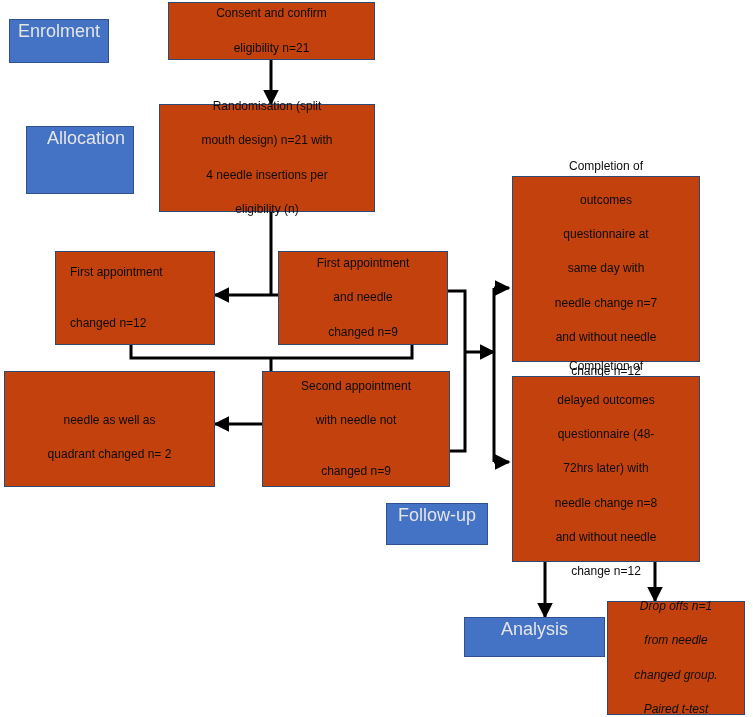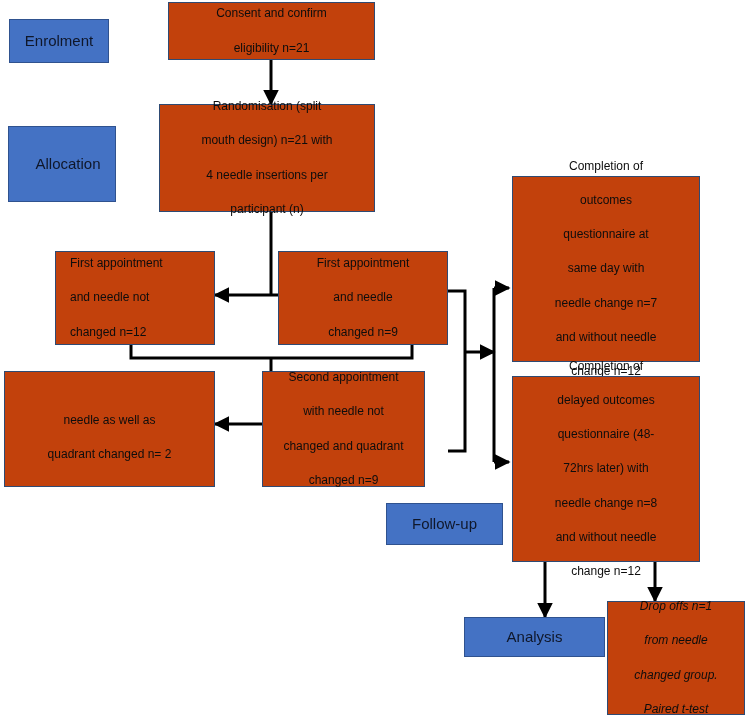--- a/index.html
+++ b/index.html
@@ -41,27 +41,26 @@
   }
   .node.left-align {
     text-align: left;
     justify-content: flex-start;
     padding-left: 14px;
   }
   .stage {
     position: absolute;
     box-sizing: border-box;
     display: flex;
-    align-items: center;
     justify-content: center;
     text-align: center;
     background: #4472C4;
     border: 1.4px solid #2F528F;
-    color: #0f172a;
-    font-size: 15px;
+    color: #e5e5e5;
+    font-size: 18px;
     line-height: 1.3;
   }
   .node span, .stage span {
     display: block;
     width: 100%;
   }
 </style>
 </head>
 <body>
 
@@ -103,77 +102,77 @@
 
     <line x1="545" y1="562" x2="545" y2="617" stroke="#000" stroke-width="3" marker-end="url(#arrowEnd)"></line>
 
     <line x1="655" y1="562" x2="655" y2="601" stroke="#000" stroke-width="3" marker-end="url(#arrowEnd)"></line>
   </svg>
 
   <div class="stage" style="left:9px; top:19px; width:100px; height:44px;">
     <span>Enrolment</span>
   </div>
 
-  <div class="stage" style="left:8px; top:126px; width:108px; height:76px;padding-left:12px;">
+  <div class="stage" style="left:26px; top:126px; width:108px; height:68px;padding-left:12px;">
     <span>Allocation</span>
   </div>
 
-  <div class="stage" style="left:386px; top:503px; width:117px; height:42px;">
+  <div class="stage" style="left:386px; top:503px; width:102px; height:42px;">
     <span>Follow-up</span>
   </div>
 
   <div class="stage" style="left:464px; top:617px; width:141px; height:40px;">
     <span>Analysis</span>
   </div>
 
   <div class="node" style="left:168px; top:2px; width:207px; height:58px;">
     <span>
       <span>Consent and confirm</span><br>
       <span>eligibility n=21</span>
     </span>
   </div>
 
   <div class="node" style="left:159px; top:104px; width:216px; height:108px;">
     <span>
       <span>Randomisation (split</span><br>
       <span>mouth design) n=21 with</span><br>
       <span>4 needle insertions per</span><br>
-      <span>participant (n)</span>
+      <span>eligibility (n)</span>
     </span>
   </div>
 
   <div class="node left-align" style="left:55px; top:251px; width:160px; height:94px;">
     <span>
       <span>First appointment</span><br>
-      <span>and needle not</span><br>
+      <br>
       <span>changed n=12</span>
     </span>
   </div>
 
   <div class="node" style="left:278px; top:251px; width:170px; height:94px;">
     <span>
       <span>First appointment</span><br>
       <span>and needle</span><br>
       <span>changed n=9</span>
     </span>
   </div>
 
   <div class="node" style="left:4px; top:371px; width:211px; height:116px;">
     <span>
       <br>
       <span>needle as well as</span><br>
       <span>quadrant changed n= 2</span>
     </span>
   </div>
 
-  <div class="node" style="left:262px; top:371px; width:163px; height:116px;">
+  <div class="node" style="left:262px; top:371px; width:188px; height:116px;">
     <span>
       <span>Second appointment</span><br>
       <span>with needle not</span><br>
-      <span>changed and quadrant</span><br>
+      <br>
       <span>changed n=9</span>
     </span>
   </div>
 
   <div class="node" style="left:512px; top:176px; width:188px; height:186px;">
     <span>
       <span>Completion of</span><br>
       <span>outcomes</span><br>
       <span>questionnaire at</span><br>
       <span>same day with</span><br>

